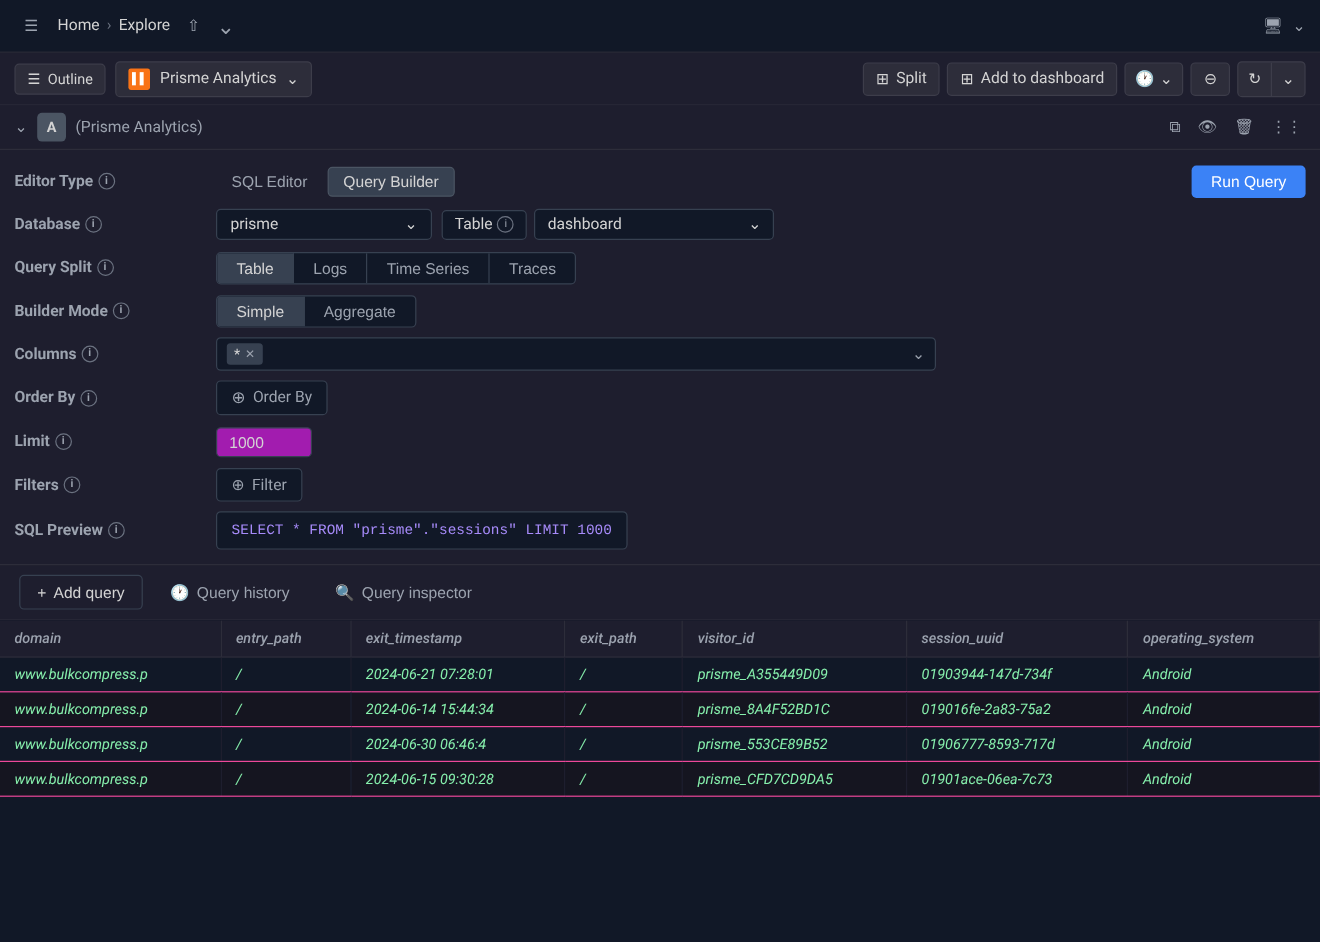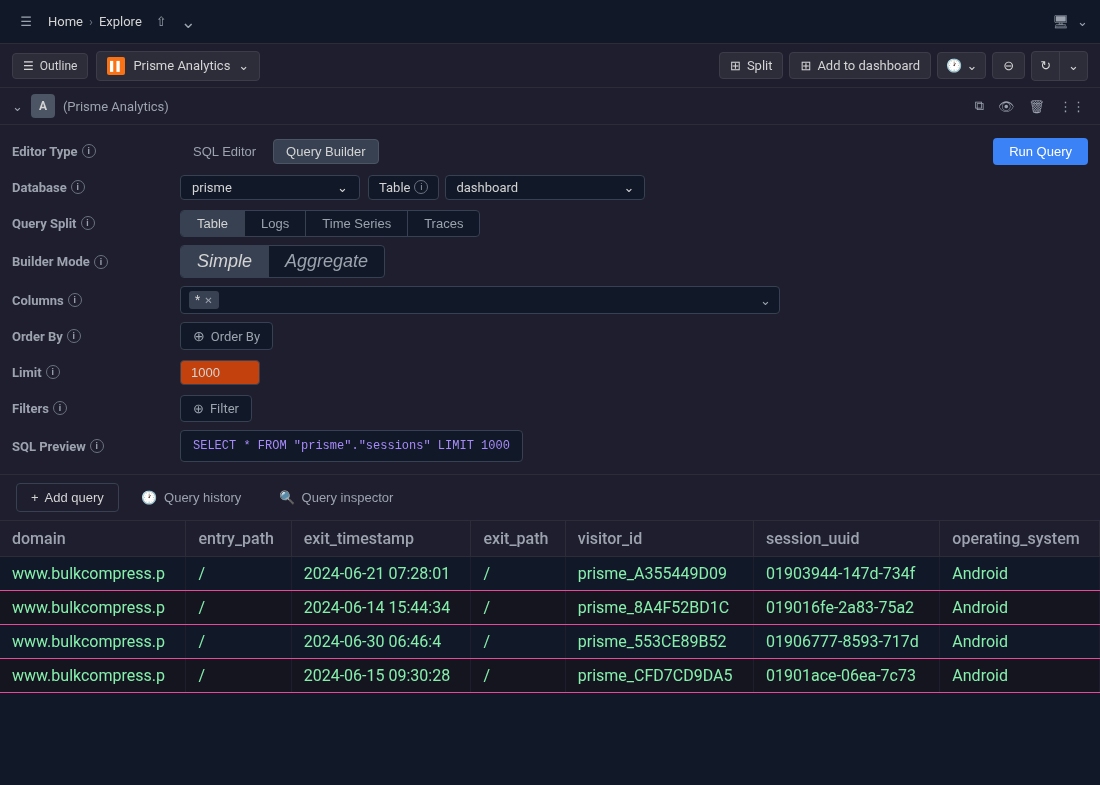--- a/index.html
+++ b/index.html
@@ -215,24 +215,23 @@
     }
     .qt-btn:last-child { border-right: none; }
     .qt-btn.active { background: #374151; color: #d4d4d4; }
 
     
     .builder-mode-group {
       display: flex; gap: 0; background: #111827; border-radius: 4px;
       border: 1px solid #374151; overflow: hidden;
     }
     .bm-btn {
-      padding: 5px 16px; cursor: pointer; font-size: 18px;
+      padding: 5px 16px; cursor: pointer; font-size: 13px;
       border: none; background: transparent; color: #9ca3af;
       border-right: 1px solid #374151;
-      font-style: italic;
     }
     .bm-btn:last-child { border-right: none; }
     .bm-btn.active { background: #374151; color: #d4d4d4; }
 
     
     .columns-input-wrapper {
       display: flex; align-items: center;
       background: #111827; border: 1px solid #374151; border-radius: 4px;
       padding: 4px 8px; flex: 1; max-width: 600px; gap: 4px;
     }
@@ -247,21 +246,21 @@
     
     .order-by-btn {
       display: flex; align-items: center; gap: 6px;
       background: #111827; border: 1px solid #374151; border-radius: 4px;
       padding: 5px 12px; cursor: pointer; color: #9ca3af; font-size: 13px;
     }
     .plus-circle { color: #9ca3af; font-size: 14px; }
 
     
     .limit-input {
-      background: #c2410c; border: 1px solid #374151; border-radius: 4px;
+      background: #a21caf; border: 1px solid #374151; border-radius: 4px;
       padding: 4px 10px; color: #d4d4d4; font-size: 13px; width: 80px;
       outline: none;
     }
 
     
     .filter-btn {
       display: flex; align-items: center; gap: 6px;
       background: #111827; border: 1px solid #374151; border-radius: 4px;
       padding: 5px 12px; cursor: pointer; color: #9ca3af; font-size: 13px;
     }
@@ -308,21 +307,22 @@
     }
     .results-title {
       padding: 10px 16px;
       font-size: 14px;
       color: #d4d4d4;
       border-bottom: 1px solid #2d2d3a;
     }
     .data-table {
       width: 100%;
       border-collapse: collapse;
-      font-size: 16px;
+      font-size: 12px;
+      font-style: italic;
     }
     .data-table th {
       background: #1e1e2e;
       color: #9ca3af;
       text-align: left;
       padding: 8px 12px;
       border-bottom: 1px solid #2d2d3a;
       border-right: 1px solid #2d2d3a;
       white-space: nowrap;
       font-weight: 500;

